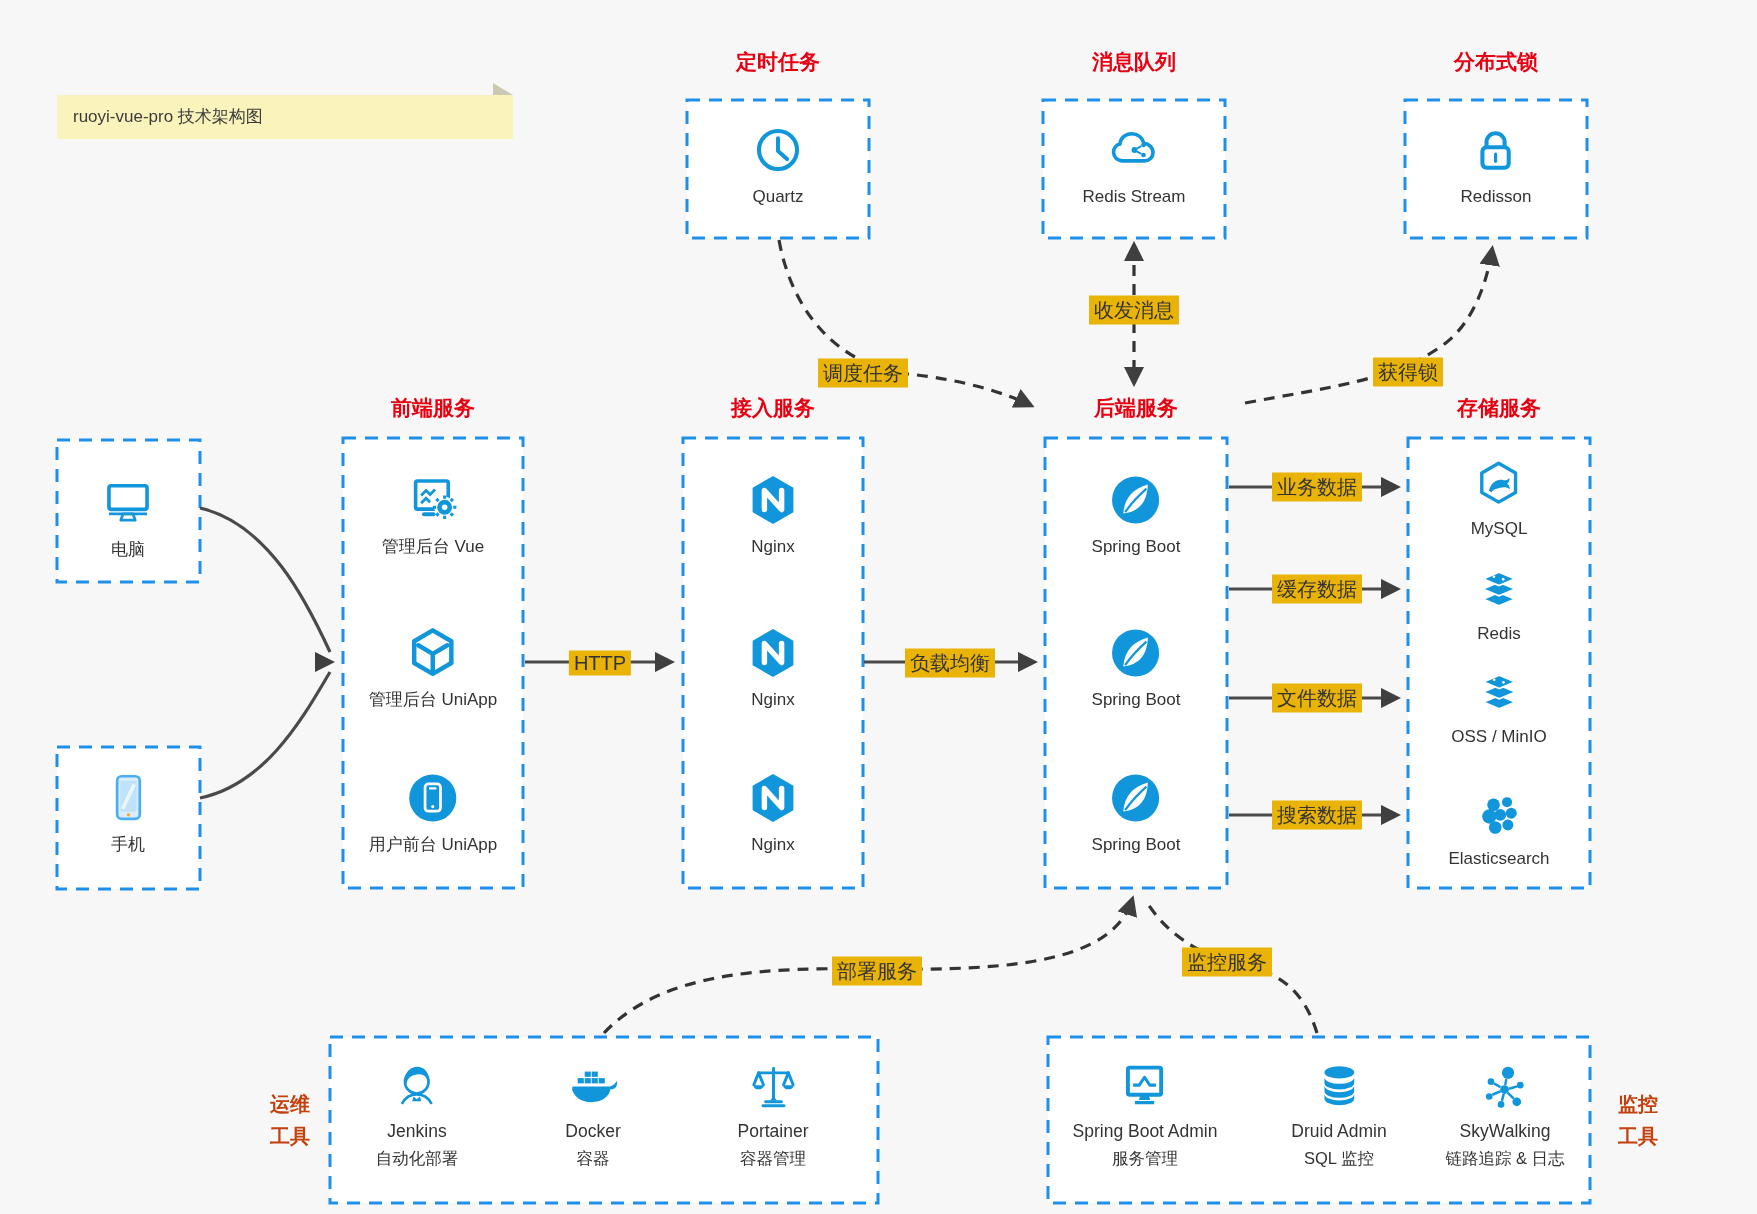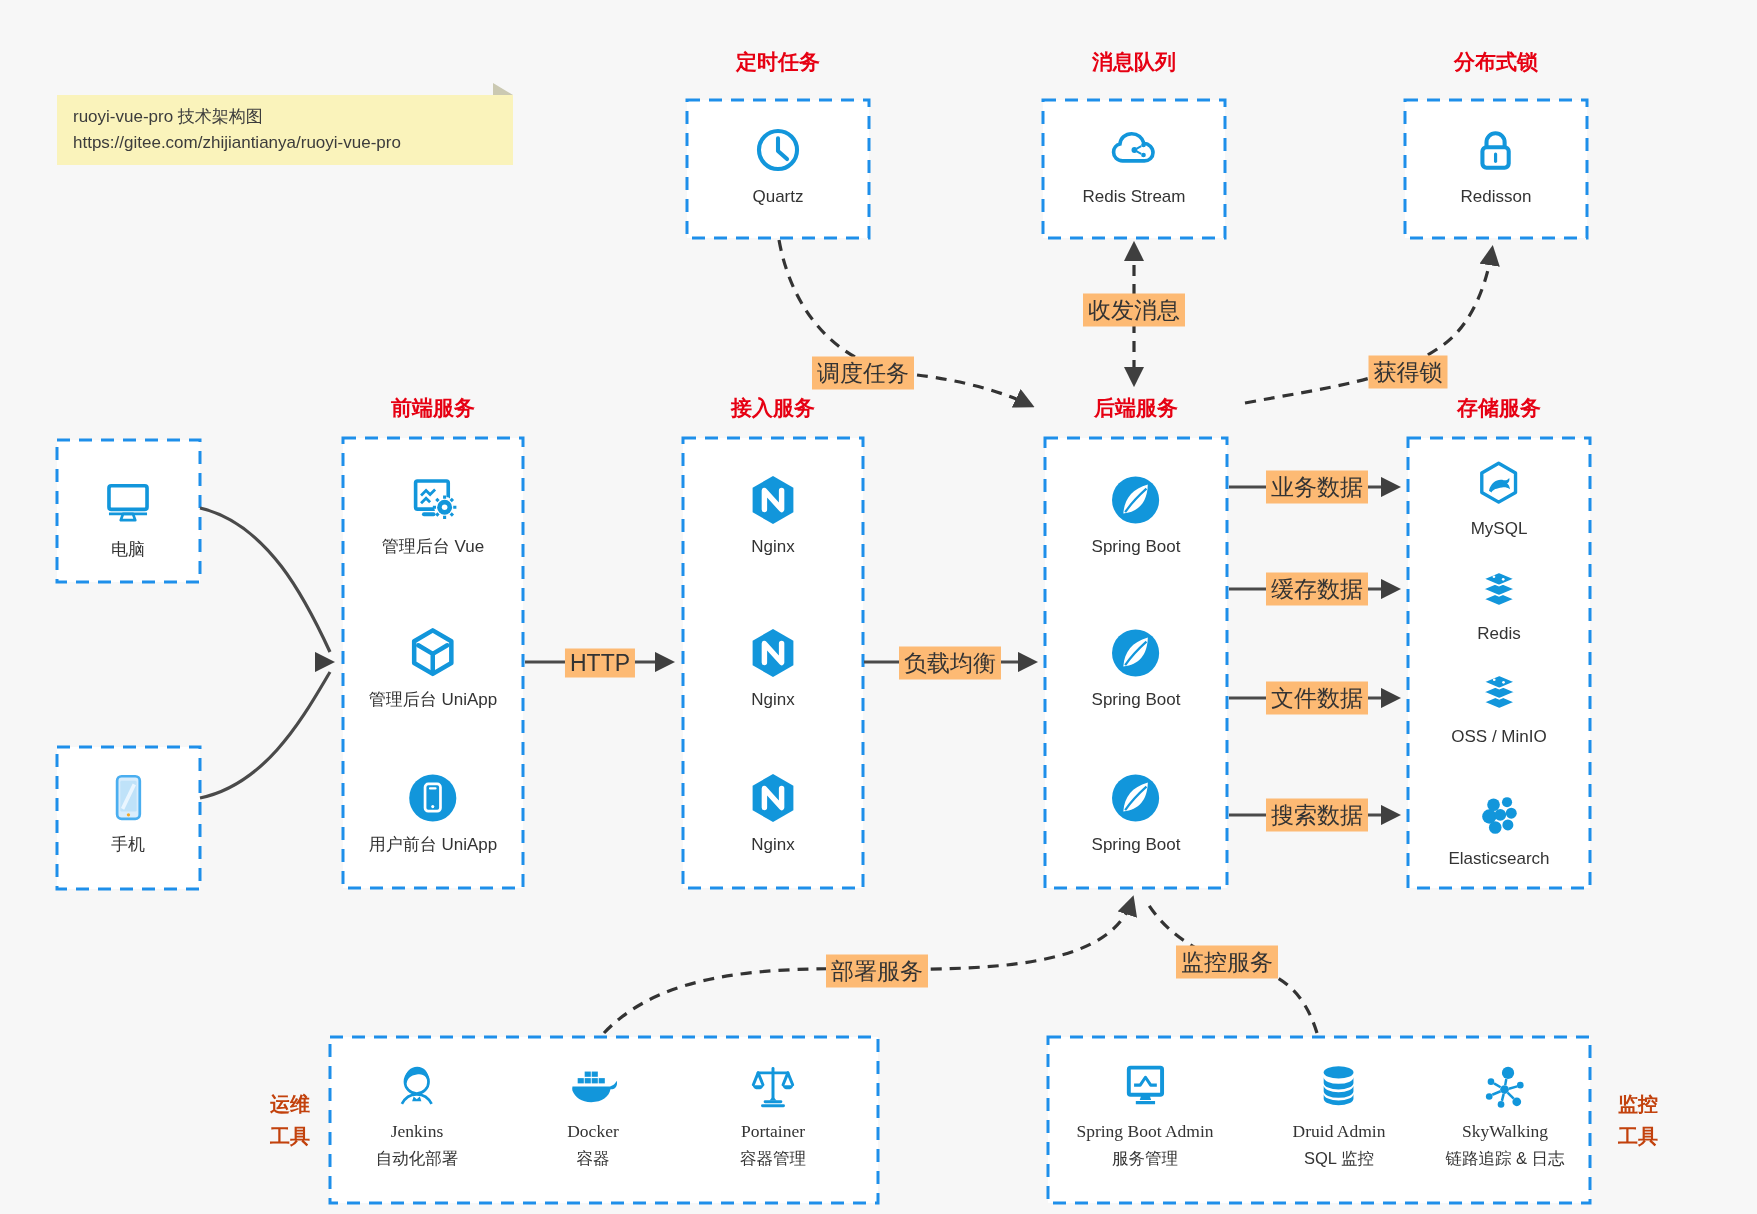--- a/index.html
+++ b/index.html
@@ -2,27 +2,27 @@
 <html><head>
 <meta charset="utf-8">
 <style>
   html,body{margin:0;padding:0;background:#e9e9e9;}
   .canvas{position:relative;width:1757px;height:1214px;background:#f7f7f7;overflow:hidden;
           font-family:"Liberation Sans","DejaVu Sans",sans-serif;}
   svg.overlay{position:absolute;left:0;top:0;z-index:1;}
   .node{position:absolute;z-index:2;display:flex;flex-direction:column;align-items:center;
         text-align:center;transform:translateX(-50%);}
   .node .nlabel{margin-top:7px;font-size:17px;color:#333;line-height:21px;white-space:nowrap;}
-  .bnode .name{margin-top:6px;font-size:17.5px;color:#333;line-height:22px;white-space:nowrap;font-family:Liberation Serif, serif;}
+  .bnode .name{margin-top:6px;font-size:17.5px;color:#333;line-height:22px;white-space:nowrap;}
   .bnode .desc{margin-top:5px;font-size:16.5px;color:#333;line-height:22px;white-space:nowrap;}
   .rtitle{position:absolute;z-index:2;font-size:21px;font-weight:bold;color:#e60012;
           transform:translateX(-50%);white-space:nowrap;}
   .rside{position:absolute;z-index:2;font-size:20px;font-weight:bold;color:#c2410c;
          transform:translateX(-50%);text-align:center;line-height:32px;white-space:nowrap;}
-  .elabel{position:absolute;z-index:3;font-size:23px;color:#333;background:#fdba74;
+  .elabel{position:absolute;z-index:3;font-size:20px;color:#333;background:#eab308;
           padding:1px 5px;transform:translate(-50%,-50%);white-space:nowrap;}
   .note{position:absolute;left:57px;top:95px;width:424px;z-index:2;background:#faf3bb;
         padding:9px 16px;font-size:17px;line-height:26px;color:#3c3c3c;}
   .note .fold{position:absolute;right:0;top:-12px;width:0;height:0;
               border-bottom:12px solid #cbc9b2;border-right:20px solid transparent;}
   .icn{display:block;}
 </style>
 </head>
 <body>
 
@@ -66,21 +66,20 @@
       <path d="M1134 246 V382" marker-start="url(#ah)" marker-end="url(#ah)"></path>
       <path d="M1245 403 C1330 387 1398 380 1447 342 C1473 321 1487 283 1492 250" marker-end="url(#ah)"></path>
       <path d="M604 1033 C662 972 762 967 877 969 C1012 971 1112 962 1132 900" marker-end="url(#ah)"></path>
       <path d="M1317 1033 C1303 988 1278 972 1236 963 C1198 955 1166 932 1148 904"></path>
     </g>
   </svg>
 
   <div class="note">
     <div class="fold"></div>
     <div>ruoyi-vue-pro 技术架构图</div>
-    <div>https://gitee.com/zhijiantianya/ruoyi-vue-pro</div>
   </div>
 
   <div class="rtitle" style="left:778px;top:48px">定时任务</div>
   <div class="rtitle" style="left:1134px;top:48px">消息队列</div>
   <div class="rtitle" style="left:1496px;top:48px">分布式锁</div>
   <div class="rtitle" style="left:433px;top:394px">前端服务</div>
   <div class="rtitle" style="left:773px;top:394px">接入服务</div>
   <div class="rtitle" style="left:1136px;top:394px">后端服务</div>
   <div class="rtitle" style="left:1499px;top:394px">存储服务</div>
 

